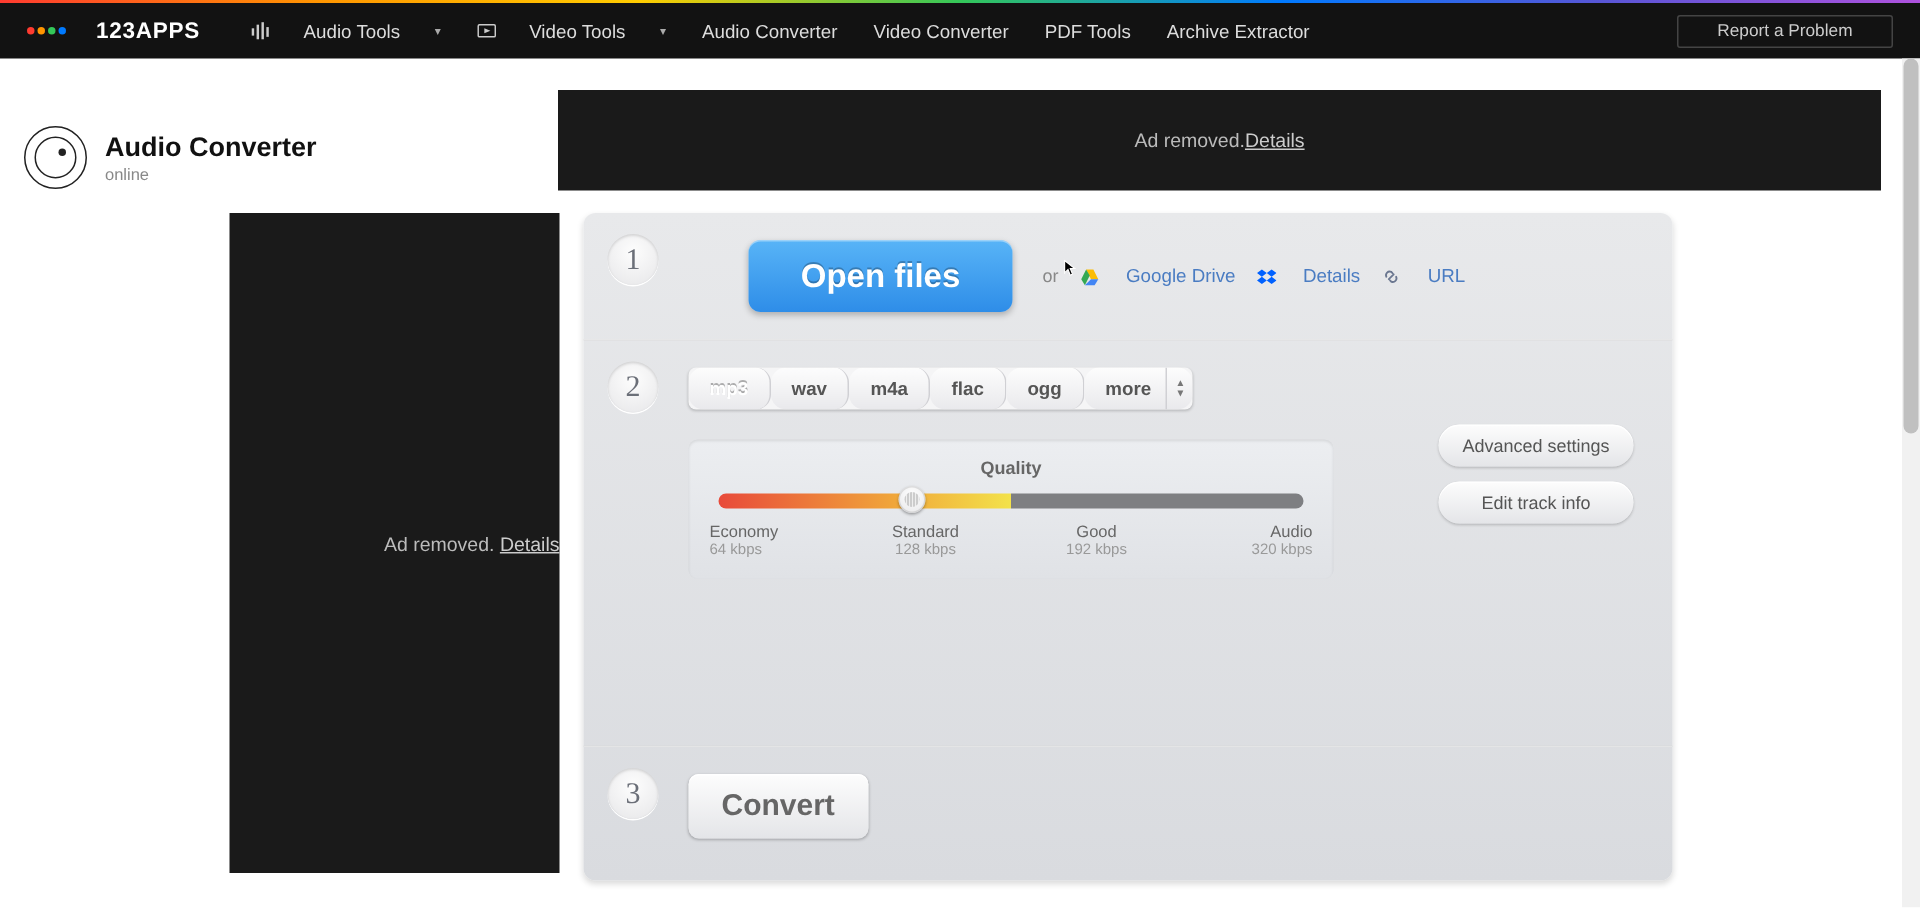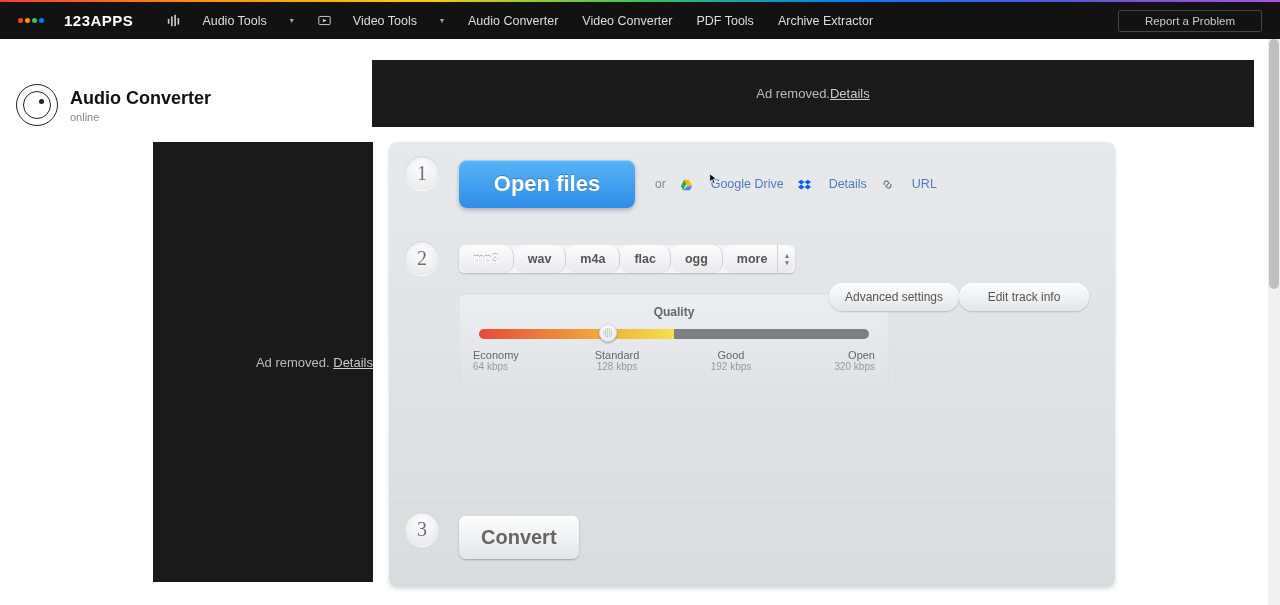--- a/index.html
+++ b/index.html
@@ -40,21 +40,21 @@
 
 
 .panel { position: absolute; left: 389px; top: 82px; width: 726px; border-radius: 8px; background: linear-gradient(180deg,#e8e9eb,#d9dbdf); box-shadow: 0 2px 4px rgba(0,0,0,.15); overflow: hidden; }
 
 .step { position: relative; padding: 18px 26px 18px 70px; }
 .step-num { position: absolute; left: 16px; top: 14px; width: 34px; height: 34px; border-radius: 50%; background: radial-gradient(circle at 50% 35%, #fdfdfd, #e6e6e8); box-shadow: inset 0 1px 2px rgba(0,0,0,.15), 0 1px 0 #fff; display: flex; align-items: center; justify-content: center; font-size: 20px; font-weight: 400; color: #6b6f78; font-family: Georgia, serif; }
 .step-divider { height: 1px; background: rgba(0,0,0,.15); border-top: 1px solid rgba(255,255,255,.6); }
 
 
 .open-btn { display: inline-flex; align-items: center; justify-content: center; width: 176px; height: 48px; border-radius: 8px; background: linear-gradient(180deg,#58b4f7,#2e8de8); color: #fff; font-size: 22px; font-weight: 700; text-shadow: 0 -1px 0 rgba(0,0,0,.25); box-shadow: 0 2px 4px rgba(0,0,0,.25), inset 0 1px 0 rgba(255,255,255,.4); cursor: pointer; }
-.open-row { display: flex; align-items: center; gap: 14px; }
+.open-row { display: flex; align-items: center; gap: 14px; margin-left: 40px; }
 .or-text { color: #888; font-size: 12px; margin-left: 6px; }
 .src-link { display: inline-flex; align-items: center; gap: 18px; color: #4a7cc2; font-size: 12.5px; cursor: pointer; }
 .src-link .ico { width: 13px; height: 13px; display: inline-block; }
 
 
 .step2 { min-height: 270px; }
 .fmt-tabs { display: inline-flex; border-radius: 5px; overflow: hidden; box-shadow: 0 1px 2px rgba(0,0,0,.2); background: #f5f5f6; }
 .fmt-tab { padding: 7px 14px; font-size: 12.5px; font-weight: 600; color: #555; border-right: 1px solid #d0d0d4; background: linear-gradient(180deg,#fdfdfd,#e9e9ec); cursor: pointer; position: relative; border-radius: 10px; }
 .fmt-tab:last-child { border-right: none; padding-right: 28px; }
 .fmt-tab.active { background: linear-gradient(180deg,#6f758,#5a6246); color: #fff; text-shadow: 0 -1px 0 rgba(0,0,0,.3); }
@@ -67,21 +67,21 @@
 .slider { position: relative; height: 10px; border-radius: 5px; background: linear-gradient(90deg,#e84a3a 0%, #f0a63a 30%, #f3e24a 50%, #7e7f82 50%, #7e7f82 100%); }
 .slider-knob { position: absolute; top: -5px; left: 33%; transform: translateX(-50%); width: 18px; height: 18px; border-radius: 50%; background: radial-gradient(circle at 50% 35%,#fff,#e6e6e8); box-shadow: 0 1px 2px rgba(0,0,0,.35), inset 0 0 0 1px rgba(0,0,0,.1); }
 .slider-knob::after { content:''; position:absolute; left:4px; right:4px; top:4px; bottom:4px; border-radius:50%; background: repeating-linear-gradient(90deg,#ccc,#ccc 1px,#eee 1px,#eee 2px); }
 .slider-ticks { display:flex; justify-content: space-between; margin-top: 10px; }
 .tick { text-align: center; font-size: 11px; color: #666; width: 60px; }
 .tick .tn { display:block; font-weight:500; }
 .tick .tk { display:block; font-size: 10px; color: #999; }
 .slider-ticks .tick:first-child { text-align: left; margin-left:-6px;}
 .slider-ticks .tick:last-child { text-align: right; margin-right:-6px;}
 
-.side-btns { position: absolute; right: 26px; top: 56px; display: flex; flex-direction: row; }
+.side-btns { position: absolute; right: 26px; top: 56px; display: flex; flex-direction: column; gap: 10px; }
 .gray-btn { width: 130px; padding: 7px 0; text-align: center; font-size: 12px; font-weight: 500; color: #555; border-radius: 14px; background: linear-gradient(180deg,#fdfdfd,#e4e5e8); box-shadow: 0 1px 2px rgba(0,0,0,.2), inset 0 1px 0 #fff; cursor: pointer; }
 
 
 .convert-btn { display: inline-flex; align-items: center; justify-content: center; padding: 10px 22px; border-radius: 7px; background: linear-gradient(180deg,#fdfdfd,#e4e5e8); color: #666; font-size: 20px; font-weight: 700; box-shadow: 0 1px 2px rgba(0,0,0,.25), inset 0 1px 0 #fff; cursor: pointer; }
 .step3 { padding-bottom: 28px; }
 
 .cursor-dot { position:absolute; left:709px; top:173px; width:9px; height:12px; pointer-events:none; }
 </style>
 </head>
 <body>
@@ -209,21 +209,21 @@
             </div>
           <div class="tick">
               <span class="tn">Standard</span>
               <span class="tk">128 kbps</span>
             </div>
           <div class="tick">
               <span class="tn">Good</span>
               <span class="tk">192 kbps</span>
             </div>
           <div class="tick">
-              <span class="tn">Open</span>
+              <span class="tn">Audio</span>
               <span class="tk">320 kbps</span>
             </div>
         </div>
       </div>
 
       <div class="side-btns">
         <div class="gray-btn">Advanced settings</div>
         <div class="gray-btn">Edit track info</div>
       </div>
     </div>

